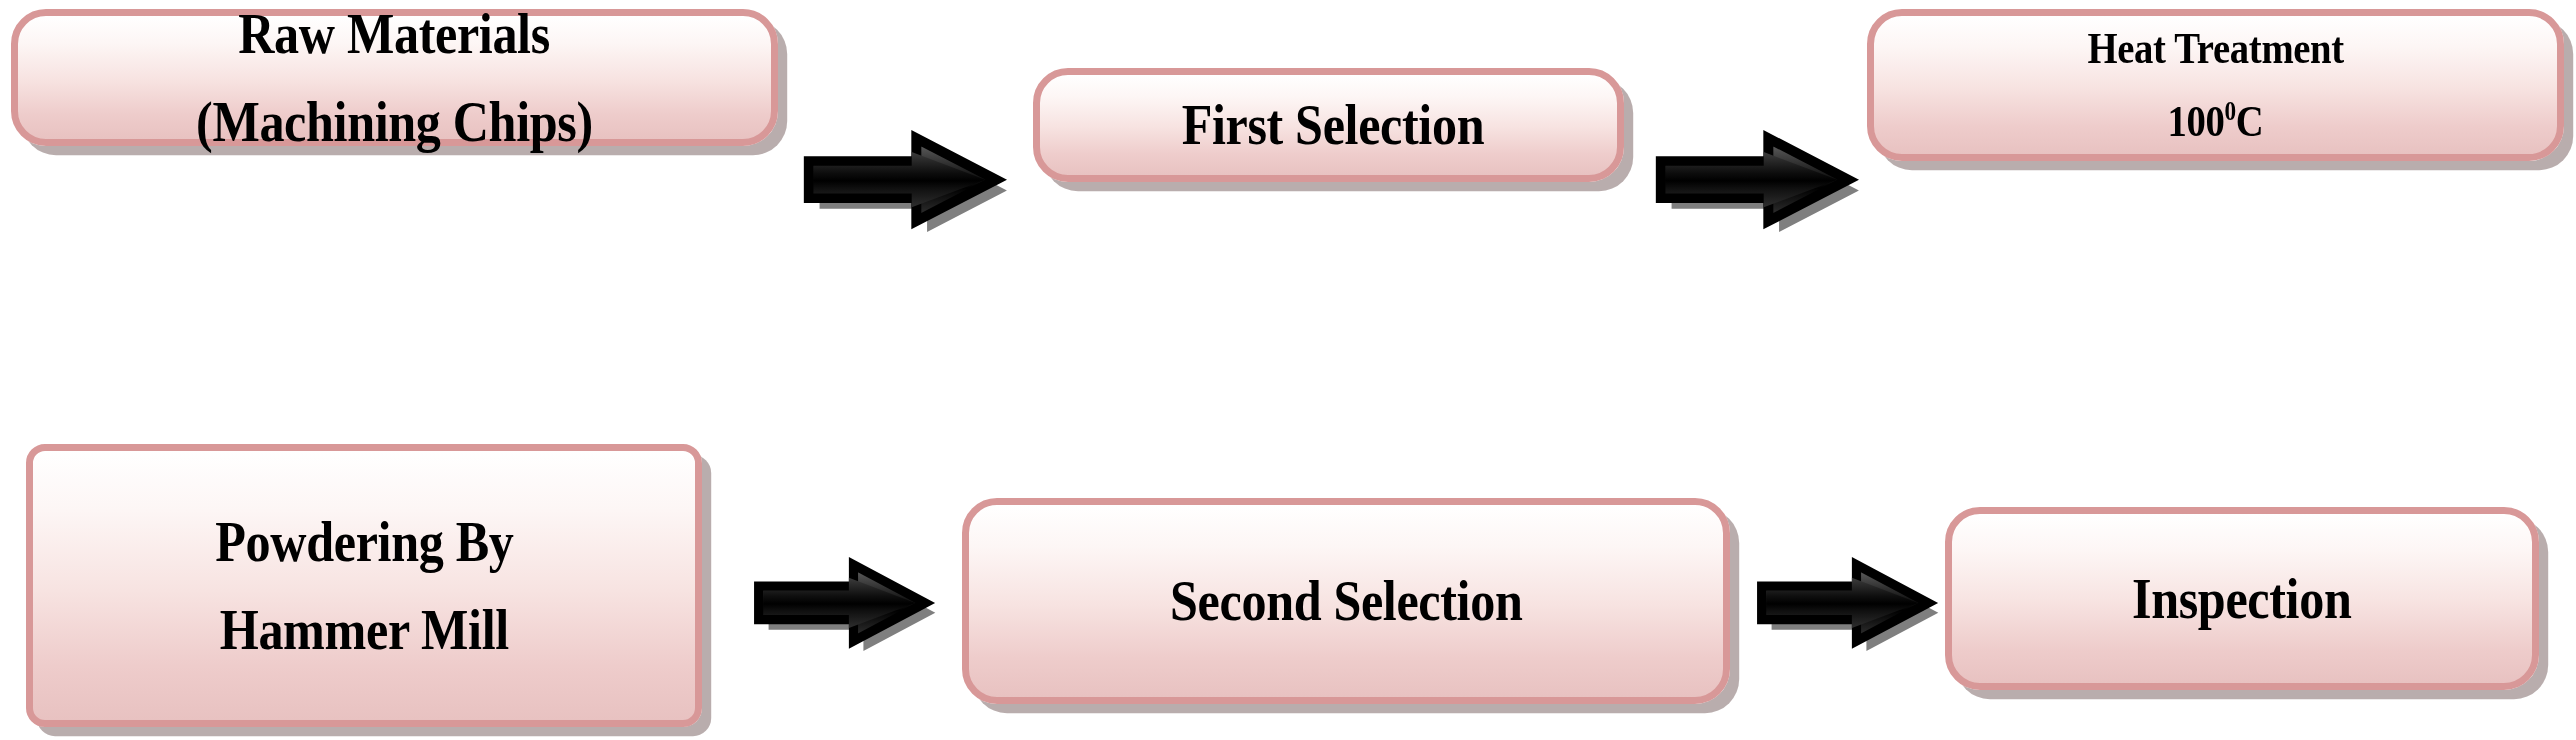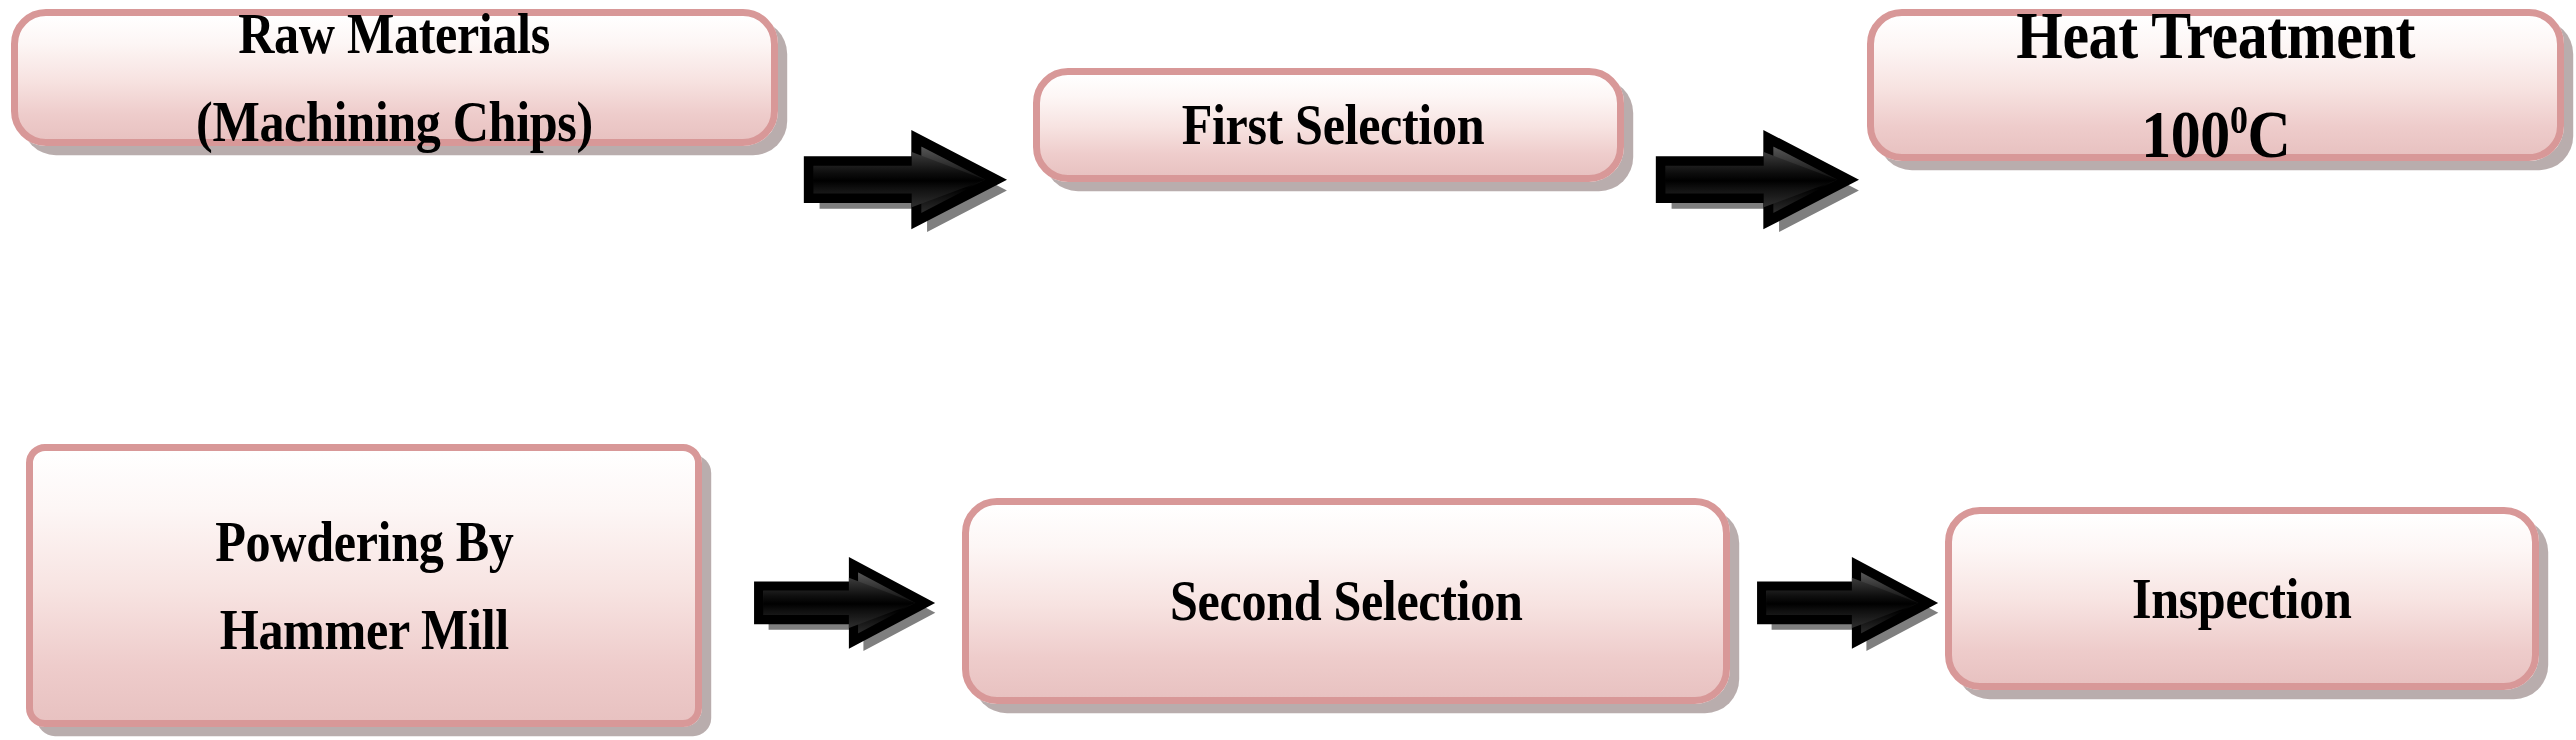--- a/index.html
+++ b/index.html
@@ -60,21 +60,21 @@
 
   .node sup {
     font-size: 0.60em;
     vertical-align: super;
     line-height: 0;
   }
 
   
   #node-raw-materials   { left: 10.7px;   top: 9.2px;  width: 767px;  height: 137px; font-size: 57px; }
   #node-first-selection { left: 1033px; top: 68px;  width: 591px;  height: 0px;   font-size: 57px; }
-  #node-heat-treatment  { left: 1867px; top: 9.2px;  width: 697px;  height: 152px; font-size: 68px; }
+  #node-heat-treatment  { left: 1867px; top: 9.2px;  width: 697px;  height: 152px; font-size: 44px; }
 
   #node-powdering       { left: 26px;   top: 444px; width: 676px;  height: 0px;   font-size: 57px; }
   #node-second-select   { left: 962px; top: 498px; width: 768px; height: 0px;   font-size: 57px; }
   #node-inspection      { left: 1945px; top: 507px; width: 594px;  height: 0px;   font-size: 57px; }
 
   
   #node-raw-materials   { height: 137px; }
   #node-first-selection { height: 114px; padding-left: 8px; }
   #node-heat-treatment  { height: 152px; }
   #node-powdering       { height: 283px; border-radius: 19px; }

